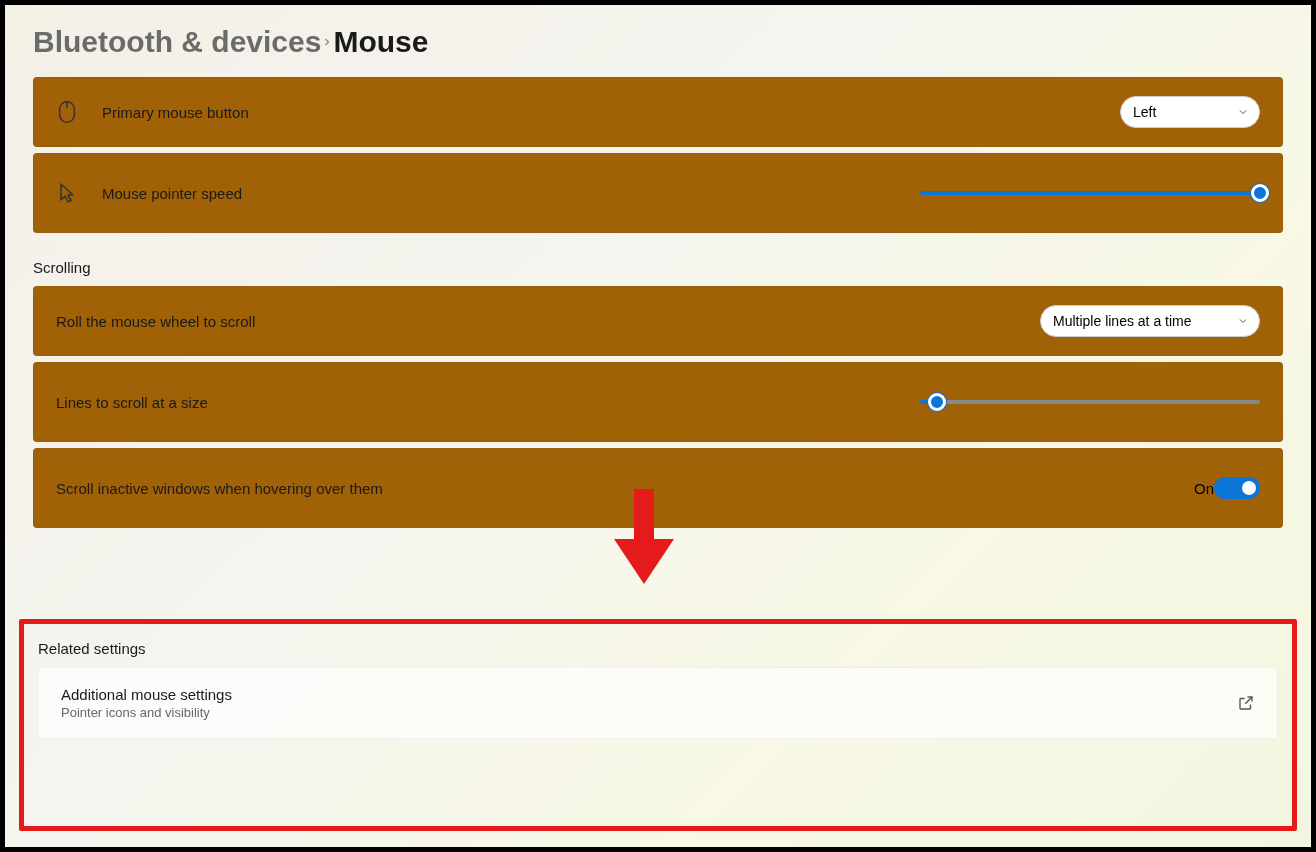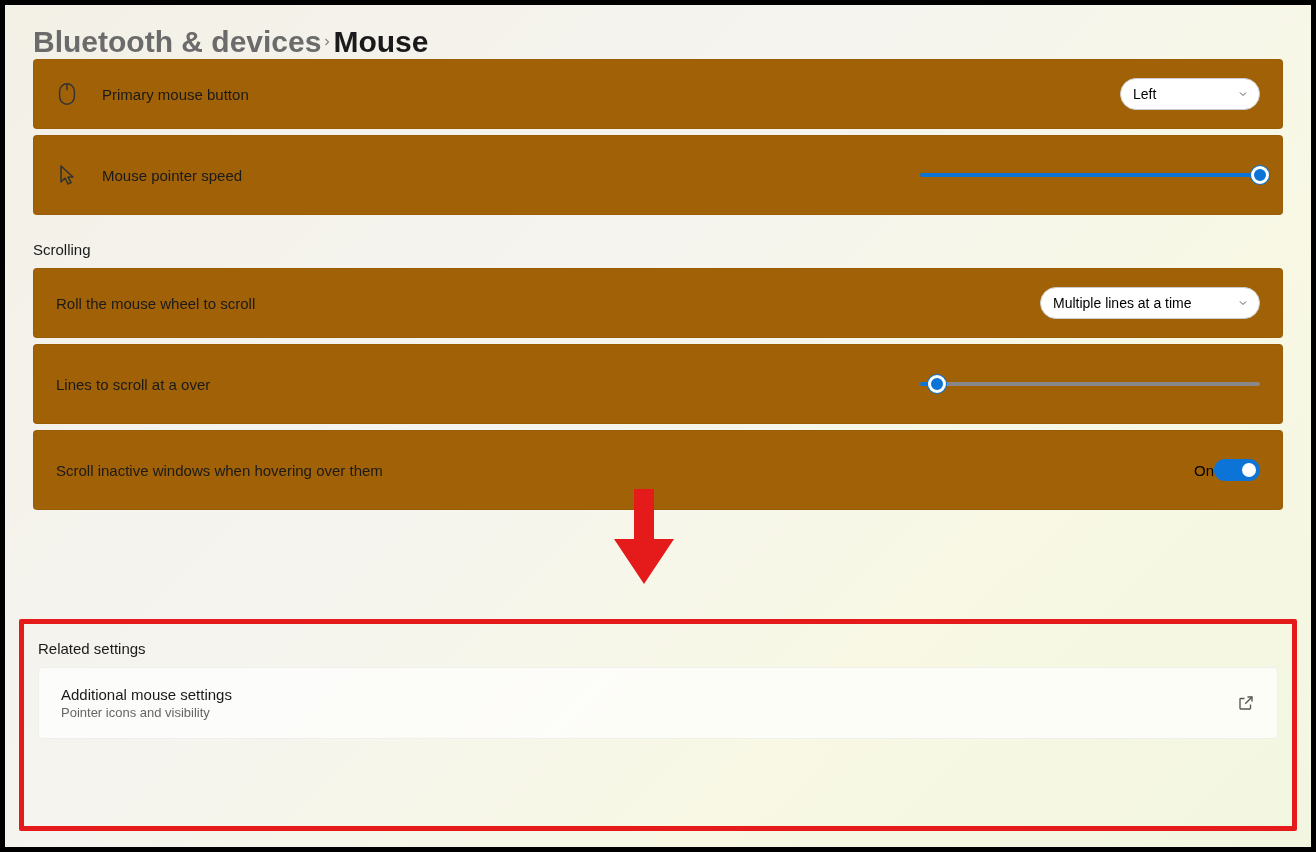--- a/index.html
+++ b/index.html
@@ -10,20 +10,21 @@
       height: 852px;
       border: 5px solid #000;
       padding: 20px 28px;
       position: relative;
       overflow: hidden;
     }
     .breadcrumb {
       display: flex;
       align-items: center;
       gap: 0;
+      margin-bottom: 18px;
       font-size: 30px;
       font-weight: 600;
     }
     .breadcrumb .parent { color: #6b6b6b; font-weight: 600; }
     .breadcrumb .sep { color: #888; font-size: 20px; }
     .breadcrumb .current { color: #1a1a1a; }
 
     .card {
       background: #a16207;
       border: 1px solid rgba(0,0,0,0.05);
@@ -204,21 +205,21 @@
     <span class="chevron-down">
       <svg width="12" height="12" viewBox="0 0 24 24" fill="none" stroke="#555" stroke-width="2">
           <polyline points="6 9 12 15 18 9"></polyline>
         </svg>
     </span>
   </div>
 </div>
 
 <div class="card tall">
   <div class="card-left">
-    <span class="card-label">Lines to scroll at a over</span>
+    <span class="card-label">Lines to scroll at a size</span>
   </div>
   <div class="slider-wrap slider-low">
     <div class="slider-track">
       <div class="fill"></div>
       <div class="slider-thumb"></div>
     </div>
   </div>
 </div>
 
 <div class="card tall">

